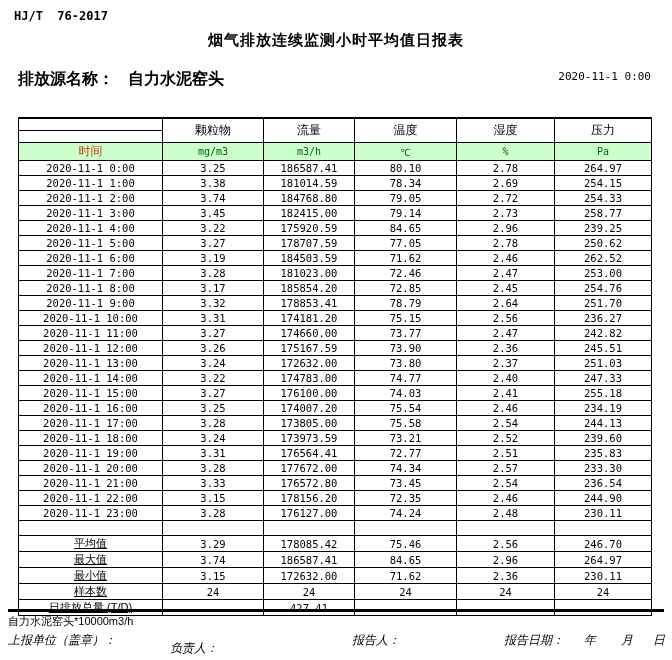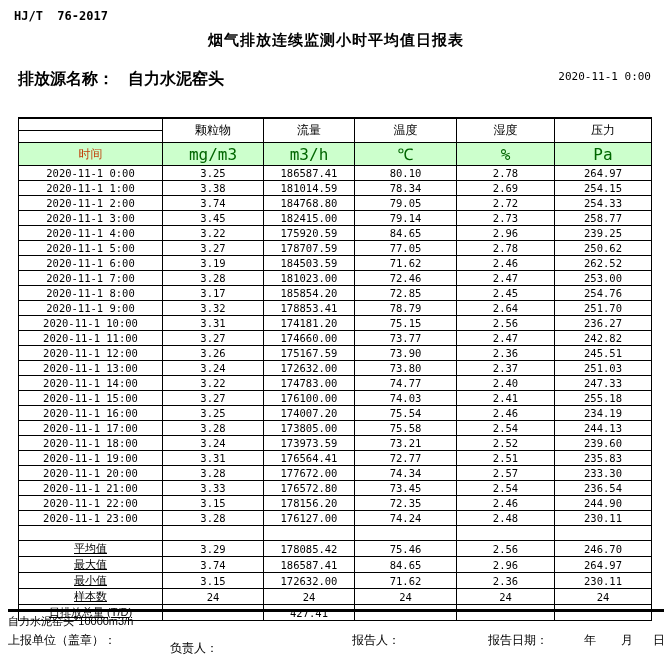--- a/index.html
+++ b/index.html
@@ -16,34 +16,34 @@
               font-family:"DejaVu Sans Mono",monospace;}
 
   .table-wrap{position:absolute;top:117px;left:18px;width:633px;}
   table{border-collapse:collapse;table-layout:fixed;width:633px;
         border-top:2px solid #000;}
   td,th{border:1px solid #000;padding:0;text-align:center;vertical-align:middle;
         overflow:hidden;white-space:nowrap;font-weight:normal;}
   tr.h td{height:11px;}
   tr.h th{font-size:12px;text-align:center;}
   tr.unit-row td{height:14px;background:#ccffcc;}
-  tr.unit-row td.unit{color:#006600;font-size:16px;
+  tr.unit-row td.unit{color:#006600;font-size:10px;
                       font-family:"DejaVu Sans Mono",monospace;}
   tr.unit-row td.time-hdr{font-size:12px;color:#c2410c;}
   tr.r td{height:14px;font-size:10.5px;font-family:"DejaVu Sans Mono",monospace;}
   tr.r td.label-cell{font-size:11px;font-family:"Liberation Sans",sans-serif;
                      text-decoration:underline;}
   .bottom-rule{position:absolute;top:609px;left:8px;width:656px;height:3px;
                background:#000;}
   .footnote{position:absolute;top:614px;left:8px;font-size:11px;}
   .sign-row{position:absolute;top:632px;left:0;width:632px;height:16px;
-            font-size:12px;}
+            font-size:12px;font-style:italic;}
   .sign-row span{position:absolute;top:0;}
   .lbl-unit{left:8px;}  .lbl-resp{left:170px;margin-top:8px;} .lbl-reporter{left:352px;}
-  .lbl-date{left:488px;} .lbl-year{left:584px;} .lbl-month{left:621px;}
+  .lbl-date{left:504px;} .lbl-year{left:584px;} .lbl-month{left:621px;}
   .lbl-day{left:653px;}
 </style>
 </head>
 <body>
 
 <div class="page">
 
   <div class="standard">HJ/T  76-2017</div>
   <div class="title">烟气排放连续监测小时平均值日报表</div>
 

